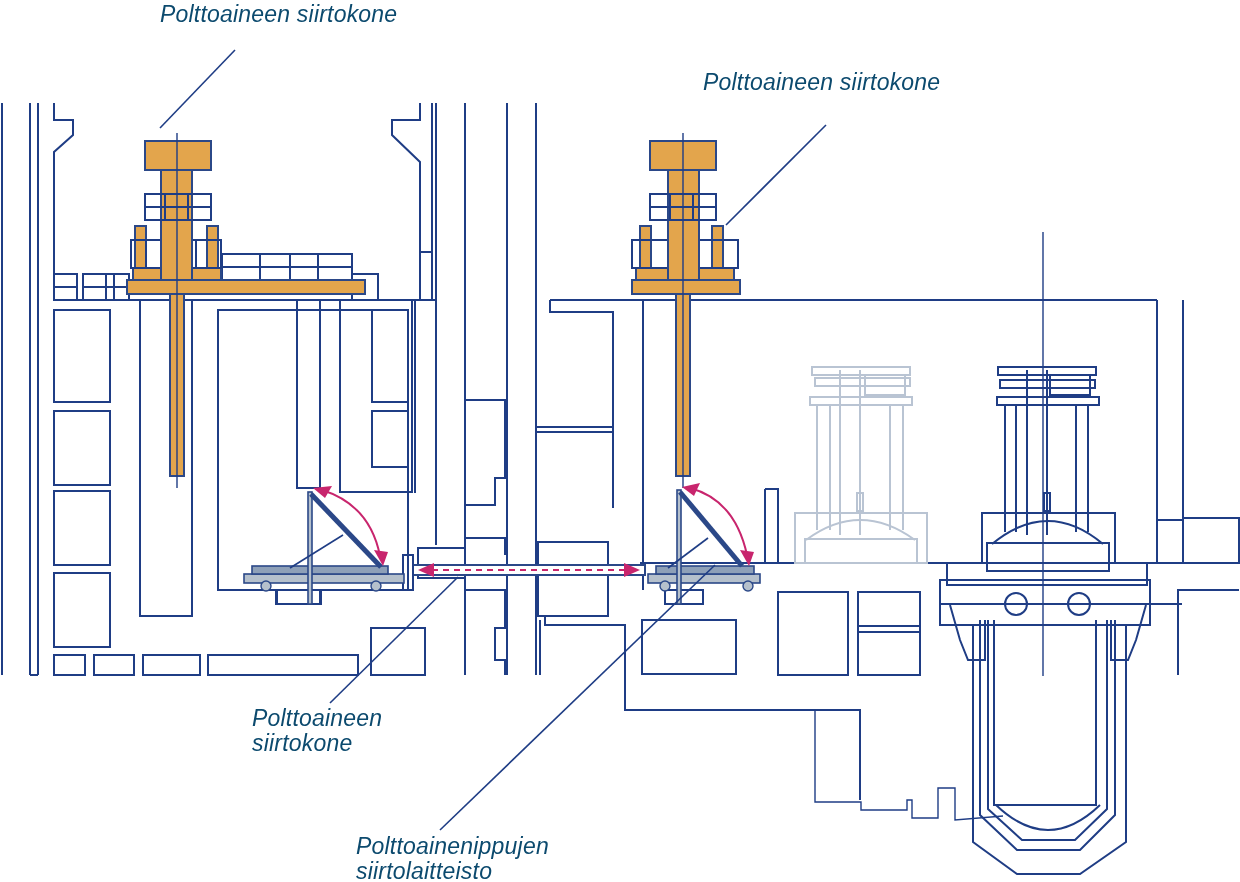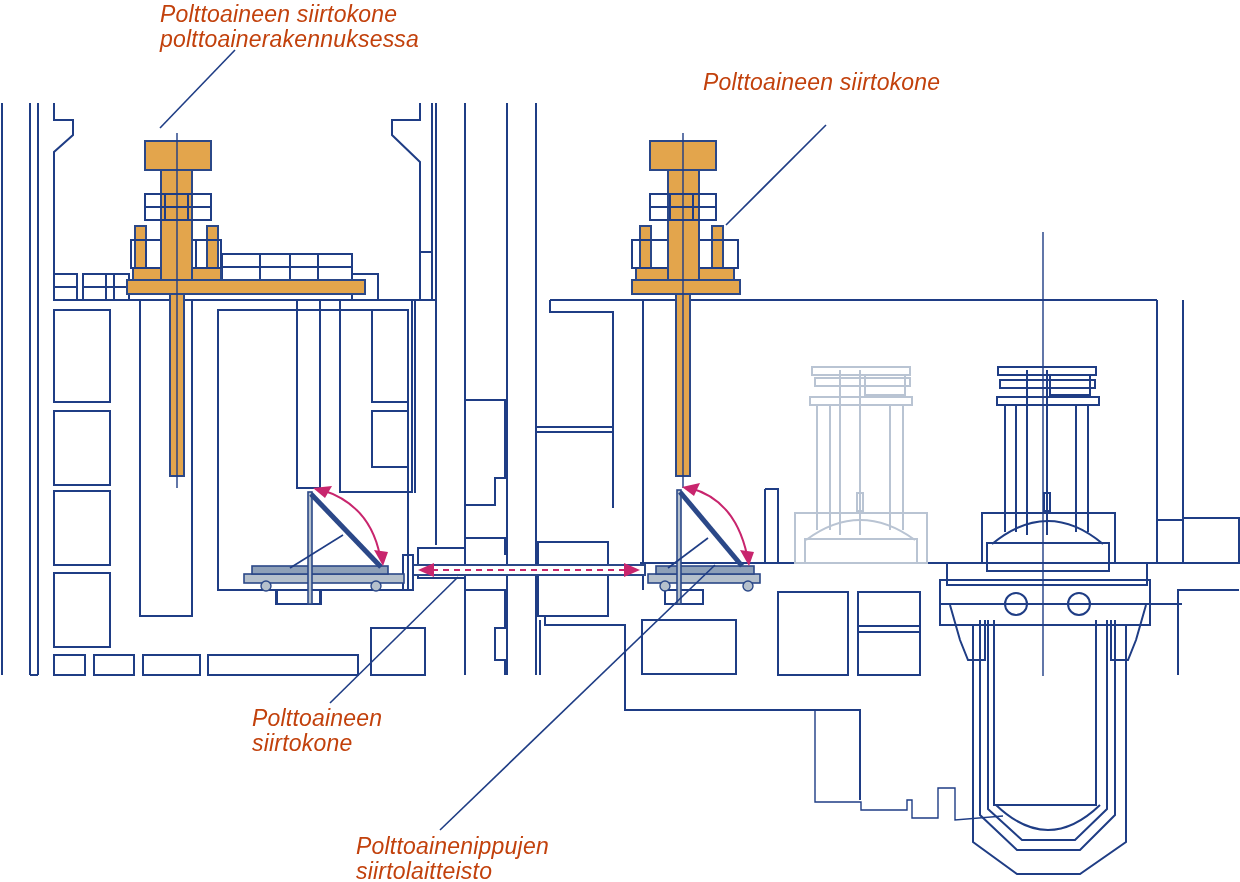--- a/index.html
+++ b/index.html
@@ -10,21 +10,21 @@
   .ln-ghost { fill: none; stroke: #b9c4d3; stroke-width: 2; }
   .orange { fill: #e3a54c; stroke: #2b4888; stroke-width: 2; }
   .grey { fill: #b5c0cc; stroke: #2b4888; stroke-width: 1.6; }
   .greyd { fill: #8ea0b8; stroke: #2b4888; stroke-width: 1.6; }
   .wheel { fill: #b5c0cc; stroke: #2b4888; stroke-width: 1.4; }
   .arrow { fill: none; stroke: #c8256d; stroke-width: 2; }
   .arrow-dash { fill: none; stroke: #c8256d; stroke-width: 2.2; stroke-dasharray: 6 5; }
   .arrowhead { fill: #c8256d; }
   .tube { fill: #ffffff; stroke: #2b4888; stroke-width: 2; }
   .leader { fill: none; stroke: #1f3d85; stroke-width: 1.6; }
-  .label { position: absolute; color: #c2410c; font-style: italic; font-size: 23px; line-height: 25px; font-family: "Liberation Sans", sans-serif; letter-spacing: 0.2px; white-space: nowrap; }
+  .label { position: absolute; color: #0c4a6e; font-style: italic; font-size: 23px; line-height: 25px; font-family: "Liberation Sans", sans-serif; letter-spacing: 0.2px; white-space: nowrap; }
   .label span { display: block; }
 </style>
 </head>
 <body>
 
 <svg id="diagram" viewBox="0 0 1240 882" xmlns="http://www.w3.org/2000/svg">
 
   <g>
     <line class="ln" x1="2" y1="103" x2="2" y2="675"></line>
     <line class="ln" x1="30" y1="103" x2="30" y2="675"></line>
@@ -248,21 +248,20 @@
   <g>
     <line class="leader" x1="235" y1="50" x2="160" y2="128"></line>
     <line class="leader" x1="826" y1="125" x2="726" y2="225"></line>
     <line class="leader" x1="458" y1="577" x2="330" y2="703"></line>
     <line class="leader" x1="715" y1="565" x2="440" y2="830"></line>
   </g>
 </svg>
 
 <div class="label" style="left:160px; top:2px;">
   <span>Polttoaineen siirtokone</span>
-  <span>polttoainerakennuksessa</span>
 </div>
 
 <div class="label" style="left:703px; top:70px;">
   <span>Polttoaineen siirtokone</span>
 </div>
 
 <div class="label" style="left:252px; top:706px;">
   <span>Polttoaineen</span>
   <span>siirtokone</span>
 </div>

